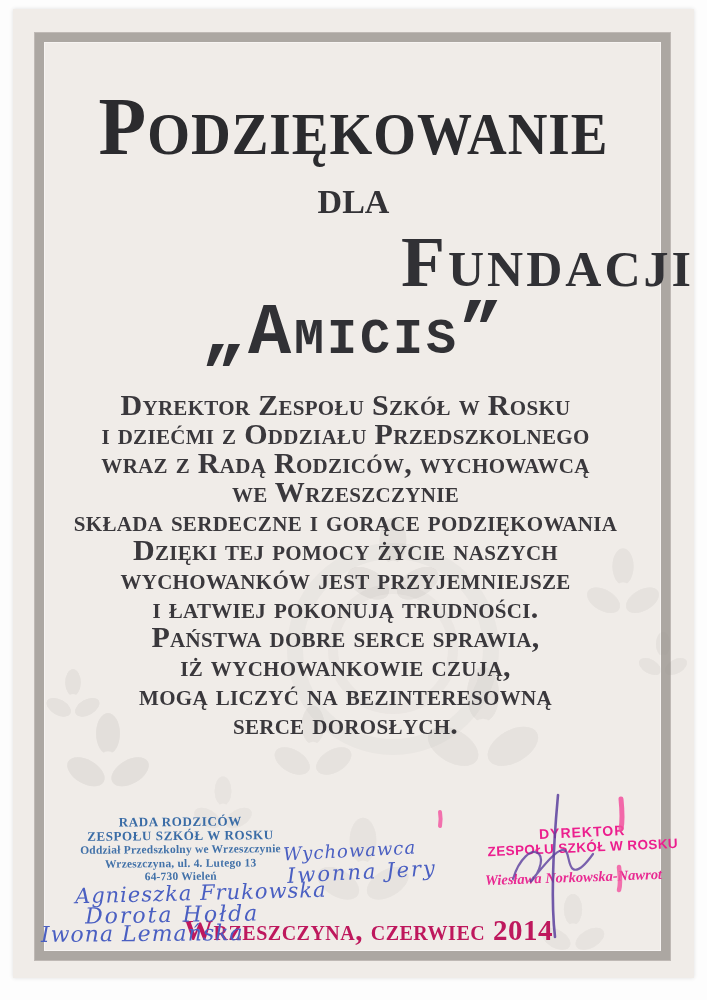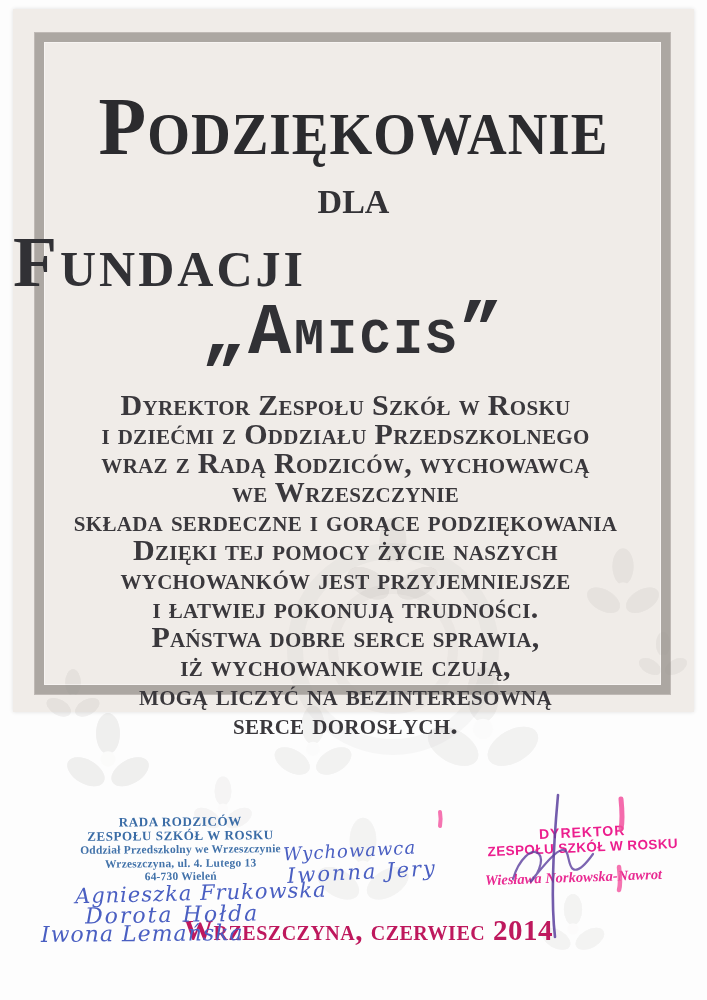--- a/index.html
+++ b/index.html
@@ -1,18 +1,18 @@
 <!DOCTYPE html>
 <html><head>
 <meta charset="utf-8">
 <style>
   html,body{margin:0;padding:0;background:#fdfdfd;}
   .scan{position:relative;width:707px;height:1000px;background:#fdfdfd;overflow:hidden;
         font-family:"Liberation Serif", serif;}
-  .paper{position:absolute;left:13px;top:9px;width:681px;height:703px;
+  .paper{position:absolute;left:13px;top:9px;width:681px;height:969px;
     background:
       radial-gradient(ellipse at 95% 2%, rgba(208,186,156,0.30), transparent 28%),
       radial-gradient(ellipse at 98% 55%, rgba(205,188,162,0.22), transparent 25%),
       radial-gradient(ellipse at 8% 22%, rgba(110,105,100,0.16), transparent 38%),
       radial-gradient(ellipse at 30% 6%, rgba(120,114,110,0.12), transparent 30%),
       linear-gradient(90deg, rgba(92,87,84,0.30) 0px, rgba(140,135,130,0.14) 45px, rgba(255,255,255,0) 115px),
       linear-gradient(270deg, rgba(196,178,150,0.20) 0px, rgba(230,220,205,0.08) 45px, rgba(255,255,255,0) 100px),
       repeating-linear-gradient(23deg, rgba(118,112,108,0.045) 0 2px, transparent 2px 9px),
       repeating-linear-gradient(-31deg, rgba(118,112,108,0.04) 0 1px, transparent 1px 7px),
       repeating-linear-gradient(78deg, rgba(255,255,255,0.55) 0 1px, transparent 1px 11px),
@@ -23,21 +23,21 @@
     border:9px solid rgba(152,147,142,0.78);
     box-shadow: inset 0 0 0 1px rgba(255,255,255,0.45), 0 0 0 1px rgba(130,125,120,0.45);}
   .ornaments{position:absolute;left:0;top:0;pointer-events:none;}
   .content{position:absolute;left:0;top:0;width:100%;height:100%;}
   .sc{font-variant:small-caps;}
   .title{position:absolute;left:0;width:100%;top:72px;text-align:center;
     font-size:78px;letter-spacing:1px;color:#2b2b2e;font-weight:600;
     transform:scaleY(1.06);}
   .dla{position:absolute;left:0;width:100%;top:160px;text-align:center;
     font-size:48px;color:#333236;font-weight:600;}
-  .recip1{position:absolute;left:0;width:100%;top:212px;text-align:left;
+  .recip1{position:absolute;left:0;width:100%;top:212px;text-align:right;
     font-size:72px;letter-spacing:3px;color:#313135;font-weight:600;}
   .recip2{position:absolute;left:0;width:100%;top:284px;text-align:center;
     font-size:72px;letter-spacing:3px;color:#313135;font-weight:600;font-family:Liberation Mono, monospace;}
   .bodyblock{position:absolute;left:20px;right:36px;top:381px;text-align:center;
     font-size:30px;line-height:29px;letter-spacing:0.3px;color:#3a383c;font-weight:600;}
   .dateline{position:absolute;left:30px;right:0;top:905px;text-align:center;
     font-size:29px;color:#be185d;font-weight:600;letter-spacing:0.5px;}
   .stamp-left{position:absolute;left:55px;top:806px;width:225px;text-align:center;
     color:#3a6ca6;transform:rotate(-0.5deg);}
   .stamp-left .l0,.stamp-left .l1{font-family:"Liberation Serif",serif;font-weight:bold;font-size:13px;letter-spacing:0.6px;line-height:14px;}

